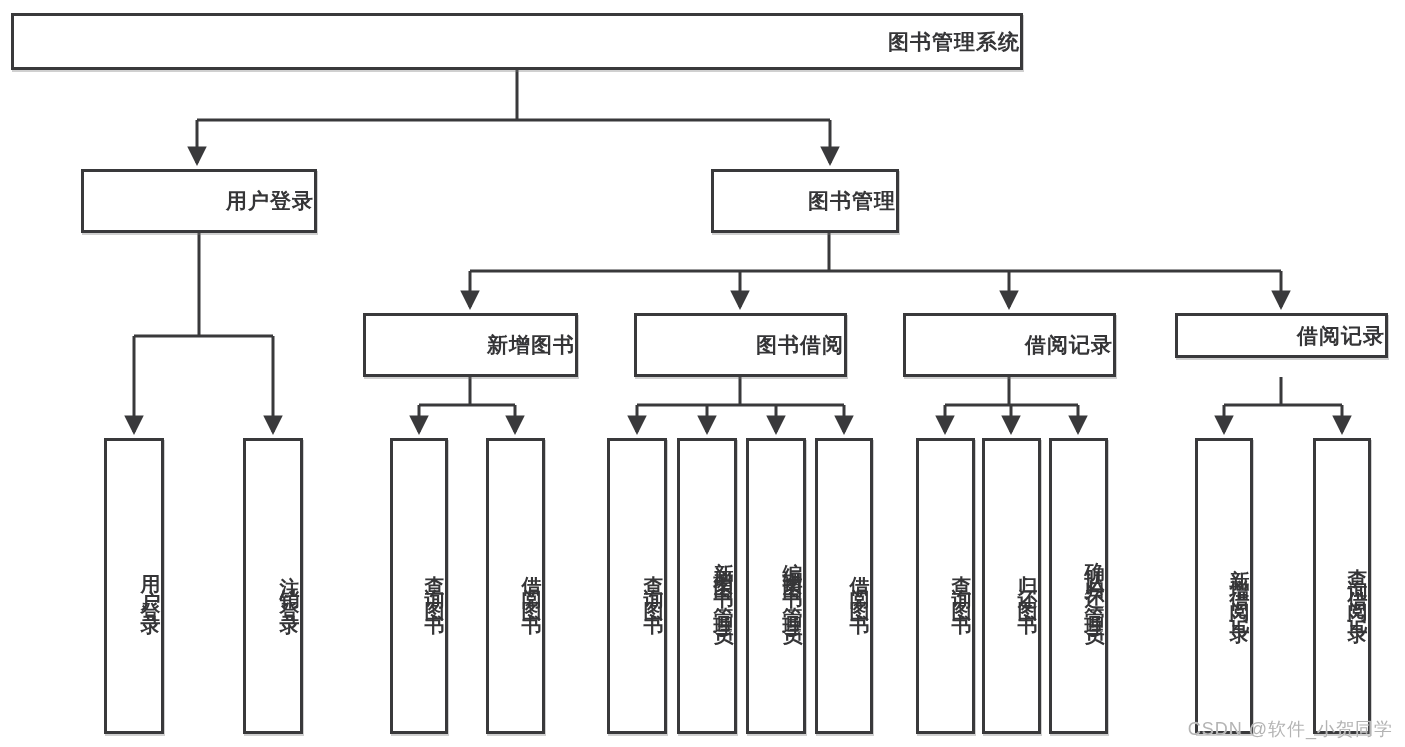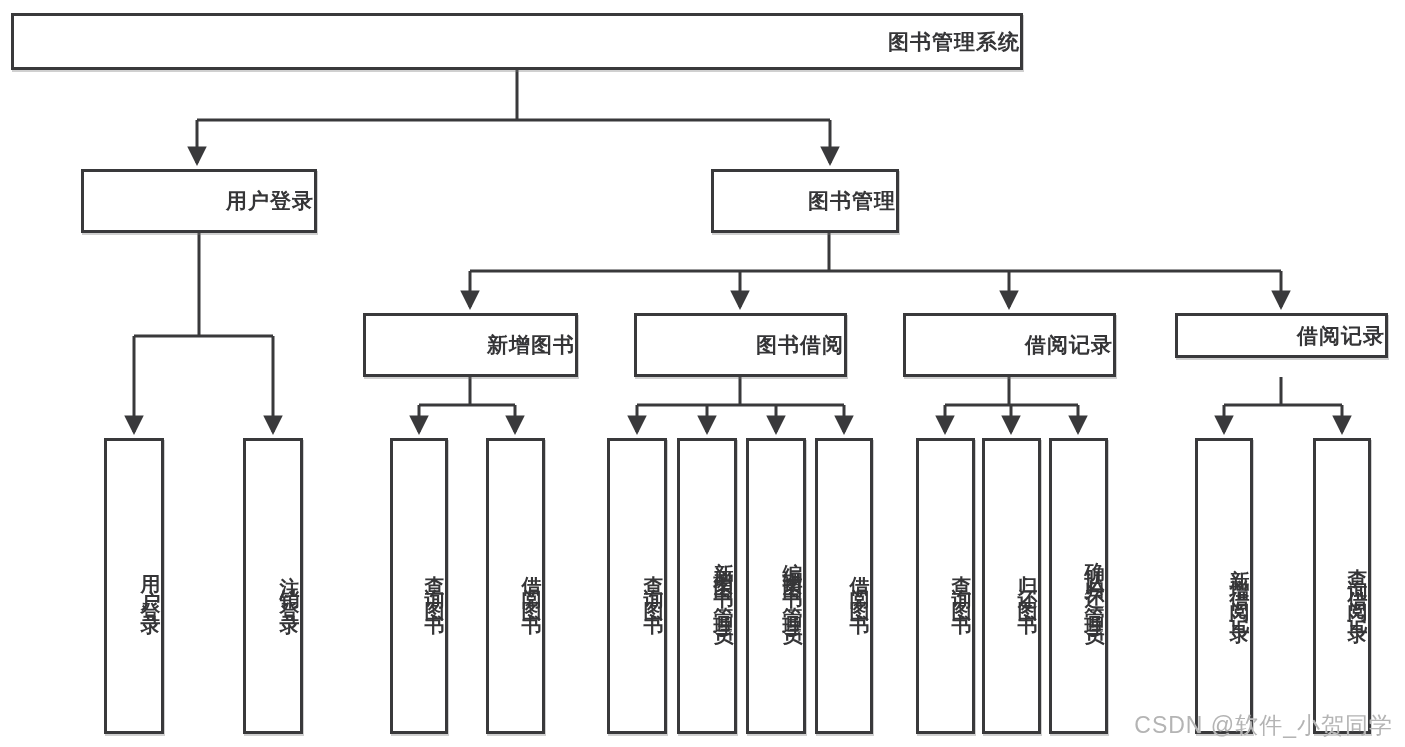--- a/index.html
+++ b/index.html
@@ -45,21 +45,21 @@
     text-orientation: mixed;
     font-size: 20px;
     letter-spacing: 13px;
     line-height: 1;
     color: #353537;
   }
   .watermark {
     position: absolute;
     right: 12px;
     bottom: 6px;
-    font-size: 23px;
+    font-size: 18px;
     color: #b4b4b4;
     letter-spacing: 1px;
     white-space: nowrap;
     text-shadow: 0 0 1px #ffffff;
   }
 </style>
 </head>
 <body>
 
 <div class="canvas">

